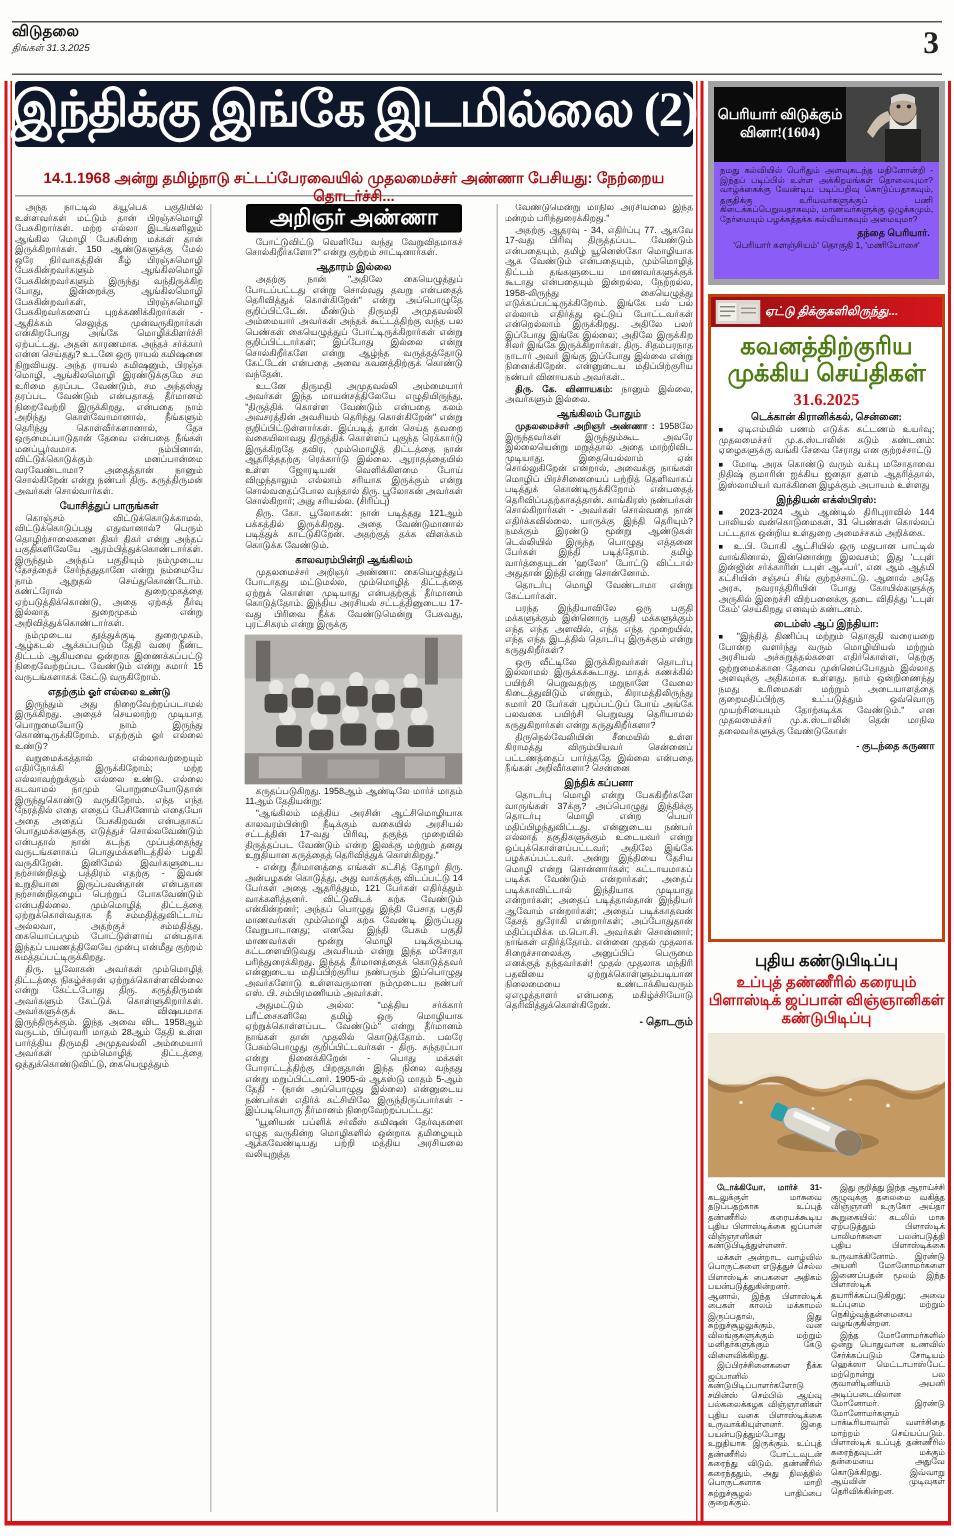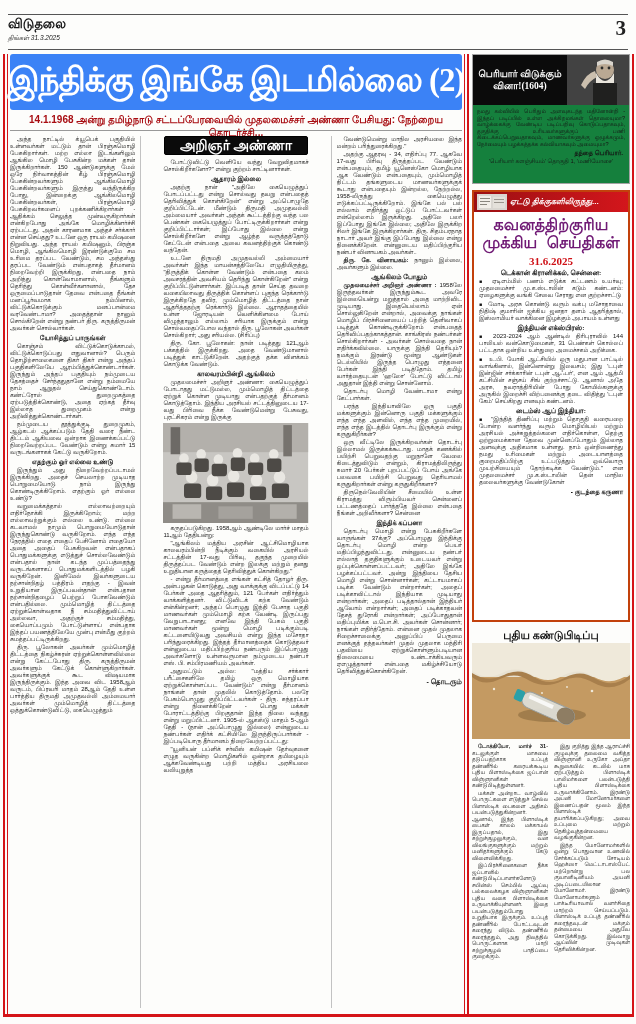--- a/index.html
+++ b/index.html
@@ -6,27 +6,27 @@
   body{
     width:636px;height:1024px;position:relative;overflow:hidden;
     background:#fdfdfb;color:#141414;
     font-family:"Liberation Sans",sans-serif;
   }
   
   .rule{position:absolute;background:#555;}
   .redline{position:absolute;background:#d51418;}
   
   .masthead{position:absolute;left:8px;top:16px;width:620px;height:32px;}
-  .paper-name{font-family:"Liberation Serif",serif;font-weight:bold;font-size:13px;}
+  .paper-name{font-family:"Liberation Serif",serif;font-weight:bold;font-size:10px;}
   .paper-date{font-style:italic;font-size:6.5px;margin-top:1px;}
   .page-no{position:absolute;right:2px;top:0;font-family:"Liberation Serif",serif;font-weight:bold;font-size:21px;color:#222;}
   
   .banner{
-    position:absolute;left:10px;top:54px;width:452px;height:56px;
-    background:#3b82f6;border-radius:3px;
+    position:absolute;left:10px;top:54px;width:452px;height:44px;
+    background:#0f172a;border-radius:3px;
     display:flex;align-items:center;justify-content:center;
   }
   .banner span{
     color:#fff;font-weight:bold;font-size:33px;letter-spacing:-1px;
     font-family:"Liberation Serif",serif;white-space:nowrap;
   }
   .deck{
     position:absolute;left:10px;top:114px;width:452px;height:16px;
     color:#a80d12;font-weight:bold;font-size:10px;text-align:center;
     border-bottom:1px solid #999;
@@ -45,39 +45,39 @@
   .continuation{text-align:right;font-weight:bold;font-size:7px;margin-top:3px;}
   .black-box{
     width:138px;margin:0 auto 4px auto;background:#0b0b0b;color:#fff;
     font-family:"Liberation Serif",serif;font-weight:bold;font-size:14px;
     text-align:center;padding:5px 2px;border:1px solid #000;border-radius:2px;
   }
   .article-photo{width:100%;height:100px;margin:2px 0;display:block;}
   .article-photo svg{width:100%;height:100%;display:block;}
   
   .sidebar{position:absolute;left:472px;top:54px;width:158px;}
-  .riddle-box{border:1px solid #a3a3a3;height:128px;overflow:hidden;background:#15803d;}
+  .riddle-box{border:4px solid #a3a3a3;height:128px;overflow:hidden;background:#8b5cf6;}
   .riddle-head{display:flex;height:50px;}
   .riddle-title{
     flex:1;background:#0b0b0b;color:#fff;font-family:"Liberation Serif",serif;
     font-weight:bold;font-size:9.5px;display:flex;align-items:center;justify-content:center;
     text-align:center;padding:2px;line-height:12px;
   }
   .riddle-photo{width:62px;height:50px;}
   .riddle-photo svg{width:100%;height:100%;display:block;}
   .riddle-body{font-size:5.6px;line-height:6.6px;text-align:justify;padding:3px 4px 0 4px;}
   .riddle-sign{font-weight:bold;font-size:6.4px;text-align:right;padding:1px 6px 0 0;}
   .riddle-src{font-size:5.8px;text-align:center;padding-top:1px;}
   .news-box{border:2px solid #c2410c;margin-top:6px;height:428px;overflow:hidden;background:#fff;}
   .news-strip{height:20px;background:linear-gradient(90deg,#9c0f12,#d3161c);display:flex;align-items:center;padding:0 3px;}
   .news-strip .thumb{width:30px;height:16px;margin-right:3px;}
   .news-strip .thumb svg{width:100%;height:100%;display:block;}
   .news-strip span{color:#fff;font-weight:bold;font-style:italic;font-size:8px;white-space:nowrap;}
   .news-heading{
-    font-family:Liberation Mono, monospace;font-weight:bold;color:#701a75;
+    font-family:Liberation Sans, sans-serif;font-weight:bold;color:#4d7c0f;
     font-size:16px;line-height:18px;text-align:center;margin-top:5px;
   }
   .news-date{font-family:"Liberation Serif",serif;font-weight:bold;color:#cf1016;font-size:11px;text-align:center;margin:2px 0 1px 0;}
   .news-items{padding:0 5px;font-size:6px;line-height:7px;text-align:justify;}
   .news-items .source{font-weight:bold;text-align:center;font-size:6.8px;margin:2px 0;font-family:"Liberation Serif",serif;text-indent:0;}
   .news-items .bullet{margin-bottom:2px;}
   .news-items .sq{font-size:5px;margin-right:2px;}
   .news-items .signoff{text-align:right;font-weight:bold;font-size:6.4px;margin-top:2px;}
   .discovery{margin-top:7px;}
   .disc-title{font-weight:bold;font-size:11px;text-align:center;font-family:"Liberation Serif",serif;}
@@ -242,20 +242,21 @@
         <div class="bullet"><span class="sq">■ </span>2023-2024 ஆம் ஆண்டில் திரிபுராவில் 144 பாலியல் வன்கொடுமைகள், 31 பெண்கள் கொல்லப் பட்டதாக ஒன்றிய உள்துறை அமைச்சகம் அறிக்கை.</div>
         <div class="bullet"><span class="sq">■ </span>உ.பி. யோகி ஆட்சியில் ஒரு மதுபான பாட்டில் வாங்கினால், இன்னொன்று இலவசம்; இது 'டபுள் இன்ஜின் சர்க்காரின் டபுள் ஆஃபர்', என ஆம் ஆத்மி கட்சியின் சஞ்சய் சிங் குற்றச்சாட்டு. ஆனால் அதே அரசு, நவராத்திரியின் போது கோயில்களுக்கு அருகில் இறைச்சி விற்பனைக்கு தடை விதித்து 'டபுள் கேம்' செய்கிறது எனவும் கண்டனம்.</div>
         <div class="source">டைம்ஸ் ஆப் இந்தியா:</div>
         <div class="bullet"><span class="sq">■ </span>"இந்தித் திணிப்பு மற்றும் தொகுதி வரையறை போன்ற வளர்ந்து வரும் மொழியியல் மற்றும் அரசியல் அச்சுறுத்தல்களை எதிர்கொள்ள, தெற்கு ஒற்றுமைக்கான தேவை முன்னெப்போதும் இல்லாத அளவுக்கு அதிகமாக உள்ளது. நாம் ஒன்றிணைந்து நமது உரிமைகள் மற்றும் அடையாளத்தை குறைமதிப்பிற்கு உட்படுத்தும் ஒவ்வொரு முயற்சியையும் தோற்கடிக்க வேண்டும்." என முதலமைச்சர் மு.க.ஸ்டாலின் தென் மாநில தலைவர்களுக்கு வேண்டுகோள்</div>
         <div class="signoff">- குடந்தை கருணா</div>
       </div>
   </div>
 
   <div class="discovery">
     <div class="disc-title">புதிய கண்டுபிடிப்பு</div>
+    <div class="disc-heading">உப்புத் தண்ணீரில் கரையும் பிளாஸ்டிக் ஜப்பான் விஞ்ஞானிகள் கண்டுபிடிப்பு</div>
     <div class="disc-photo">
       <svg viewBox="0 0 158 96" preserveAspectRatio="none">
         <rect width="158" height="96" fill="#c49a62"></rect>
         <rect width="158" height="34" fill="#e8e2d2"></rect>
         <path d="M0 28 Q14 38 30 30 Q46 22 60 32 Q76 42 92 32 Q108 24 122 34 Q140 44 158 30 L158 0 L0 0 Z" fill="#efe9da"></path>
         <path d="M0 30 Q16 40 32 32 Q48 24 62 34 Q78 44 94 34 Q110 26 124 36 Q142 46 158 32 L158 36 Q140 50 122 40 Q106 30 90 38 Q74 46 58 38 Q44 28 28 36 Q12 44 0 34 Z" fill="#a87f4c"></path>
         <circle cx="22" cy="46" r="1.2" fill="#efe9da"></circle>
           <circle cx="70" cy="50" r="1" fill="#efe9da"></circle>
         <circle cx="120" cy="48" r="1.3" fill="#efe9da"></circle>
           <circle cx="95" cy="44" r="0.9" fill="#efe9da"></circle>

